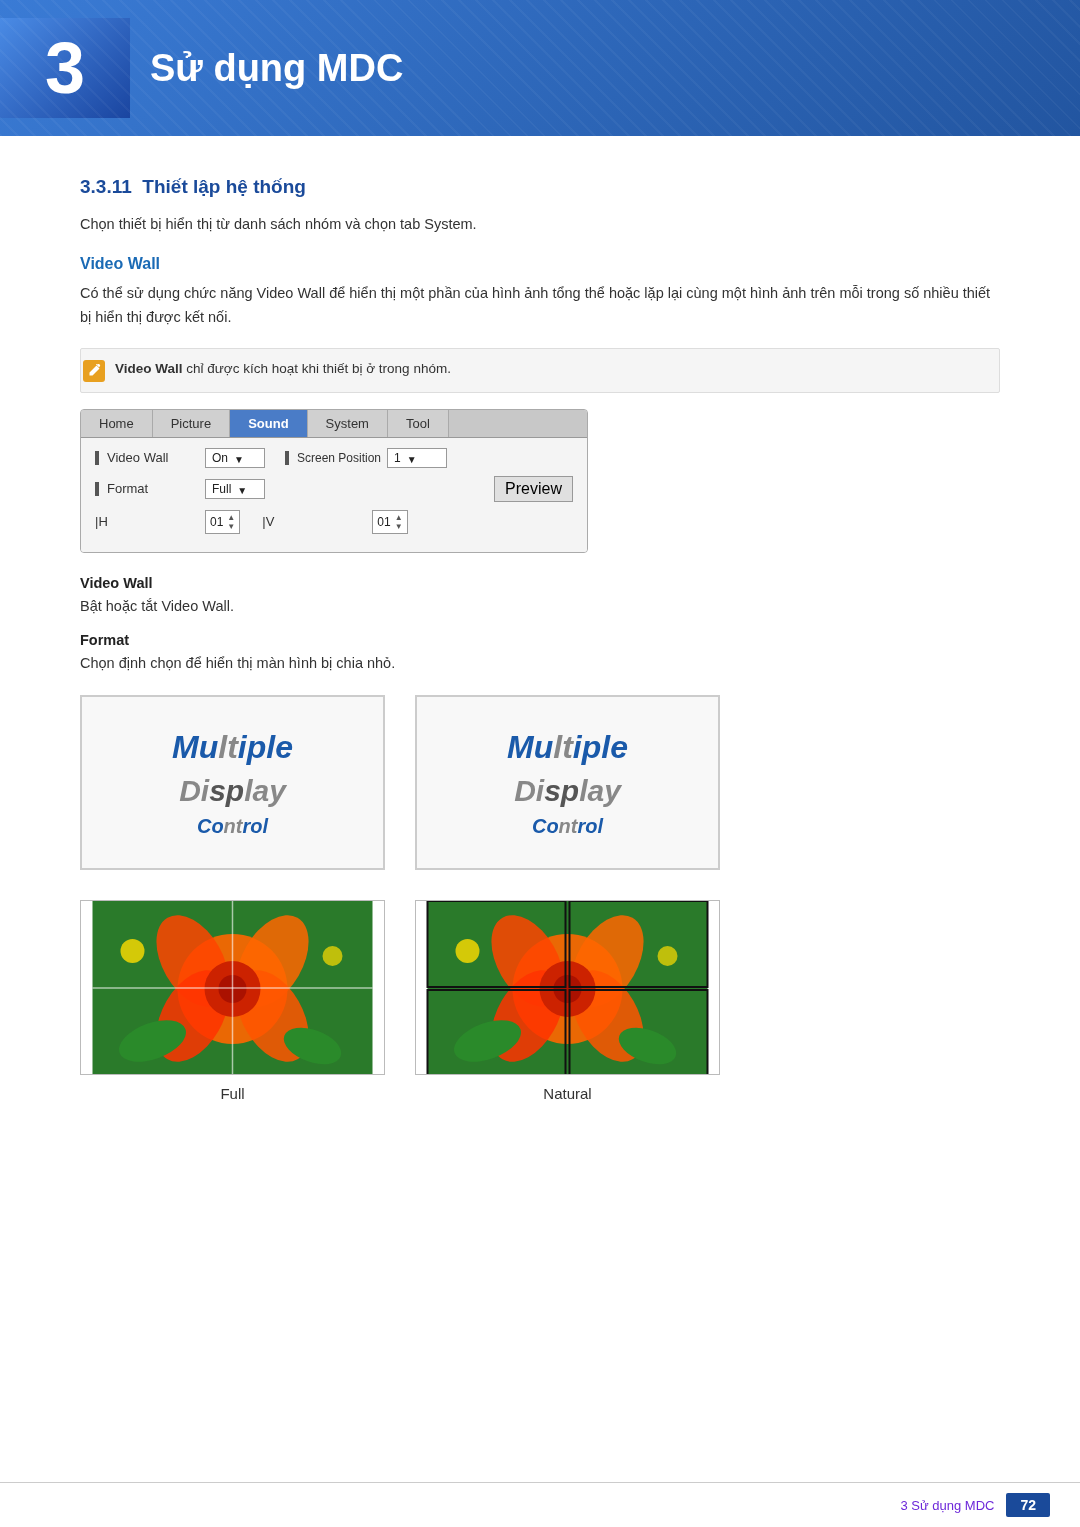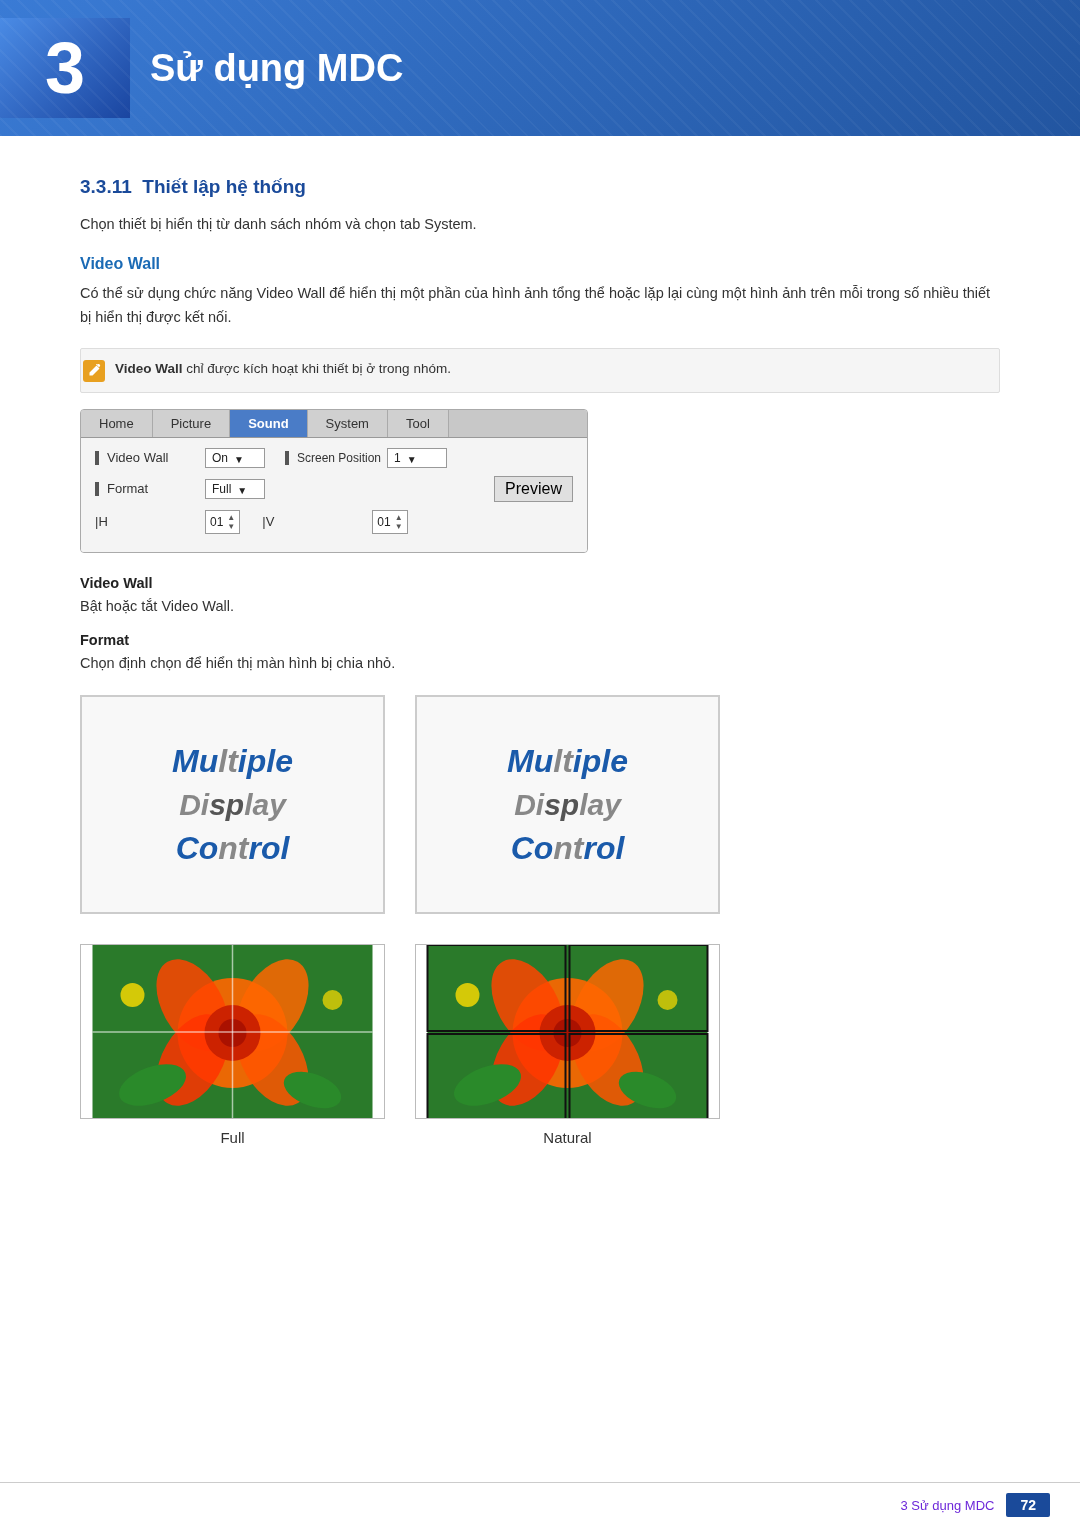--- a/index.html
+++ b/index.html
@@ -232,42 +232,42 @@
     }
     .image-box-label {
       font-size: 15px;
       color: #333;
       margin-top: 10px;
     }
 
     
     .mdc-logo {
       width: 100%;
-      height: 219px;
+      height: 175px;
       border: 2px solid #ccc;
       display: flex;
       flex-direction: column;
       align-items: center;
       justify-content: center;
       background: #f8f8f8;
       font-style: italic;
       line-height: 1.4;
     }
     .mdc-logo .mdc-line1 {
       font-size: 32px;
       color: #1a5aaa;
       font-weight: bold;
     }
     .mdc-logo .mdc-line2 {
       font-size: 30px;
       color: #888;
       font-weight: bold;
     }
     .mdc-logo .mdc-line3 {
-      font-size: 32px;
+      font-size: 20px;
       color: #1a5aaa;
       font-weight: bold;
     }
 
     
     .page-footer {
       position: absolute;
       bottom: 0;
       left: 0;
       right: 0;

